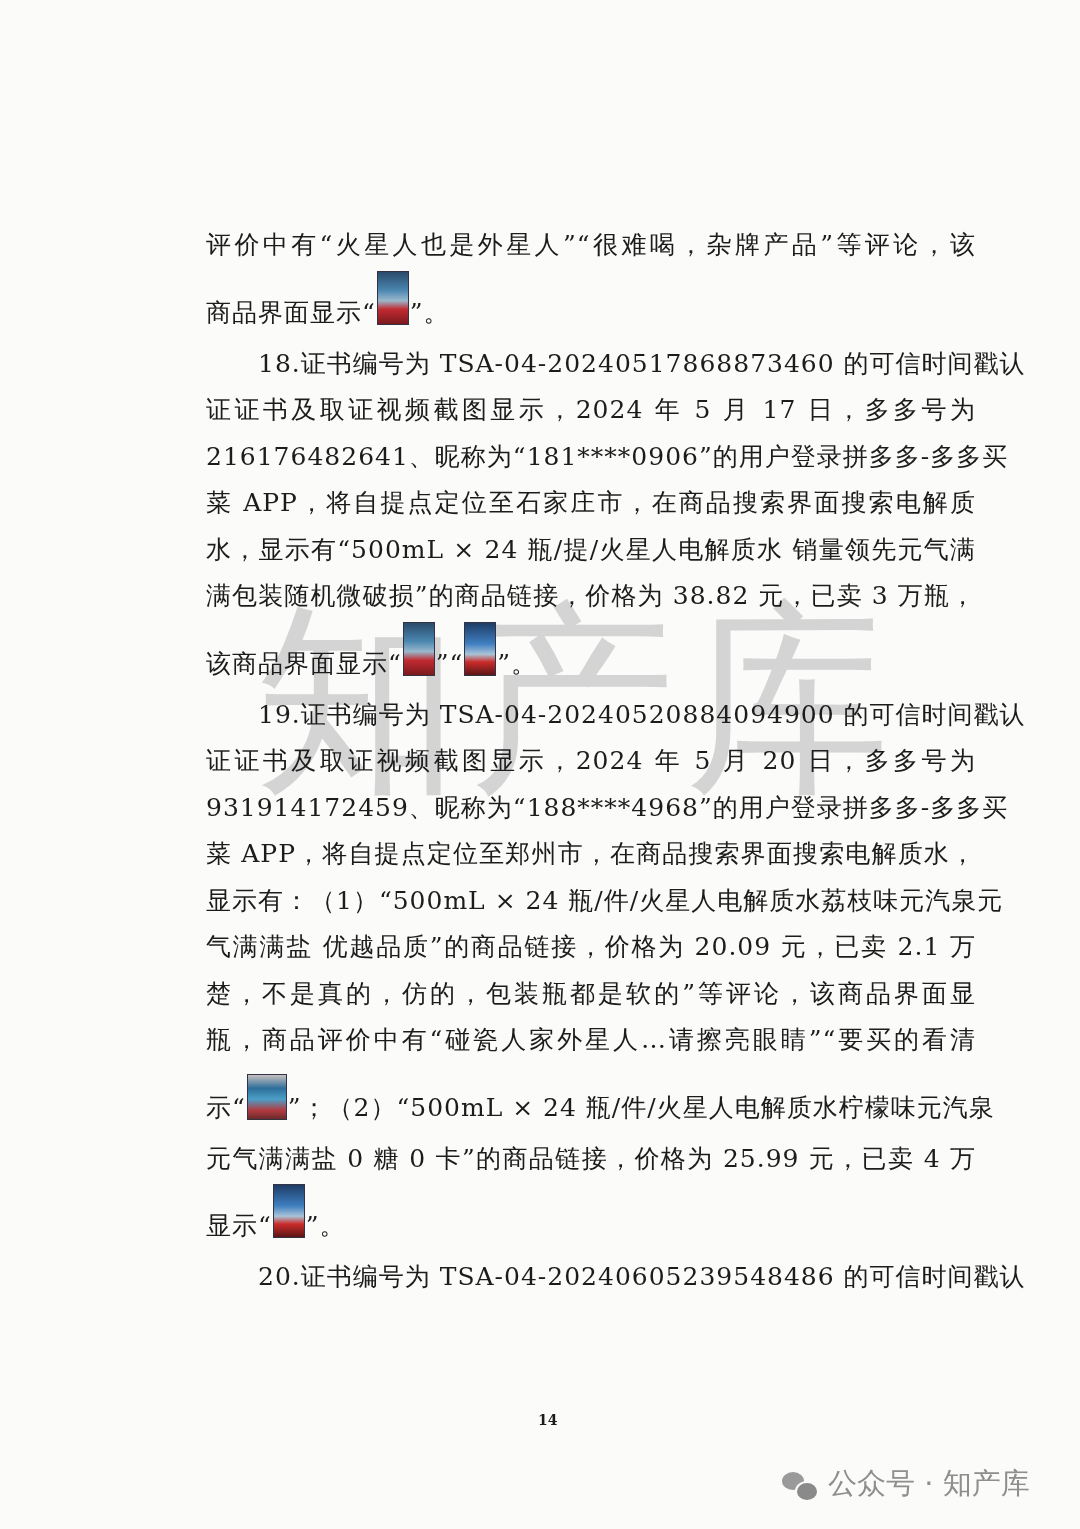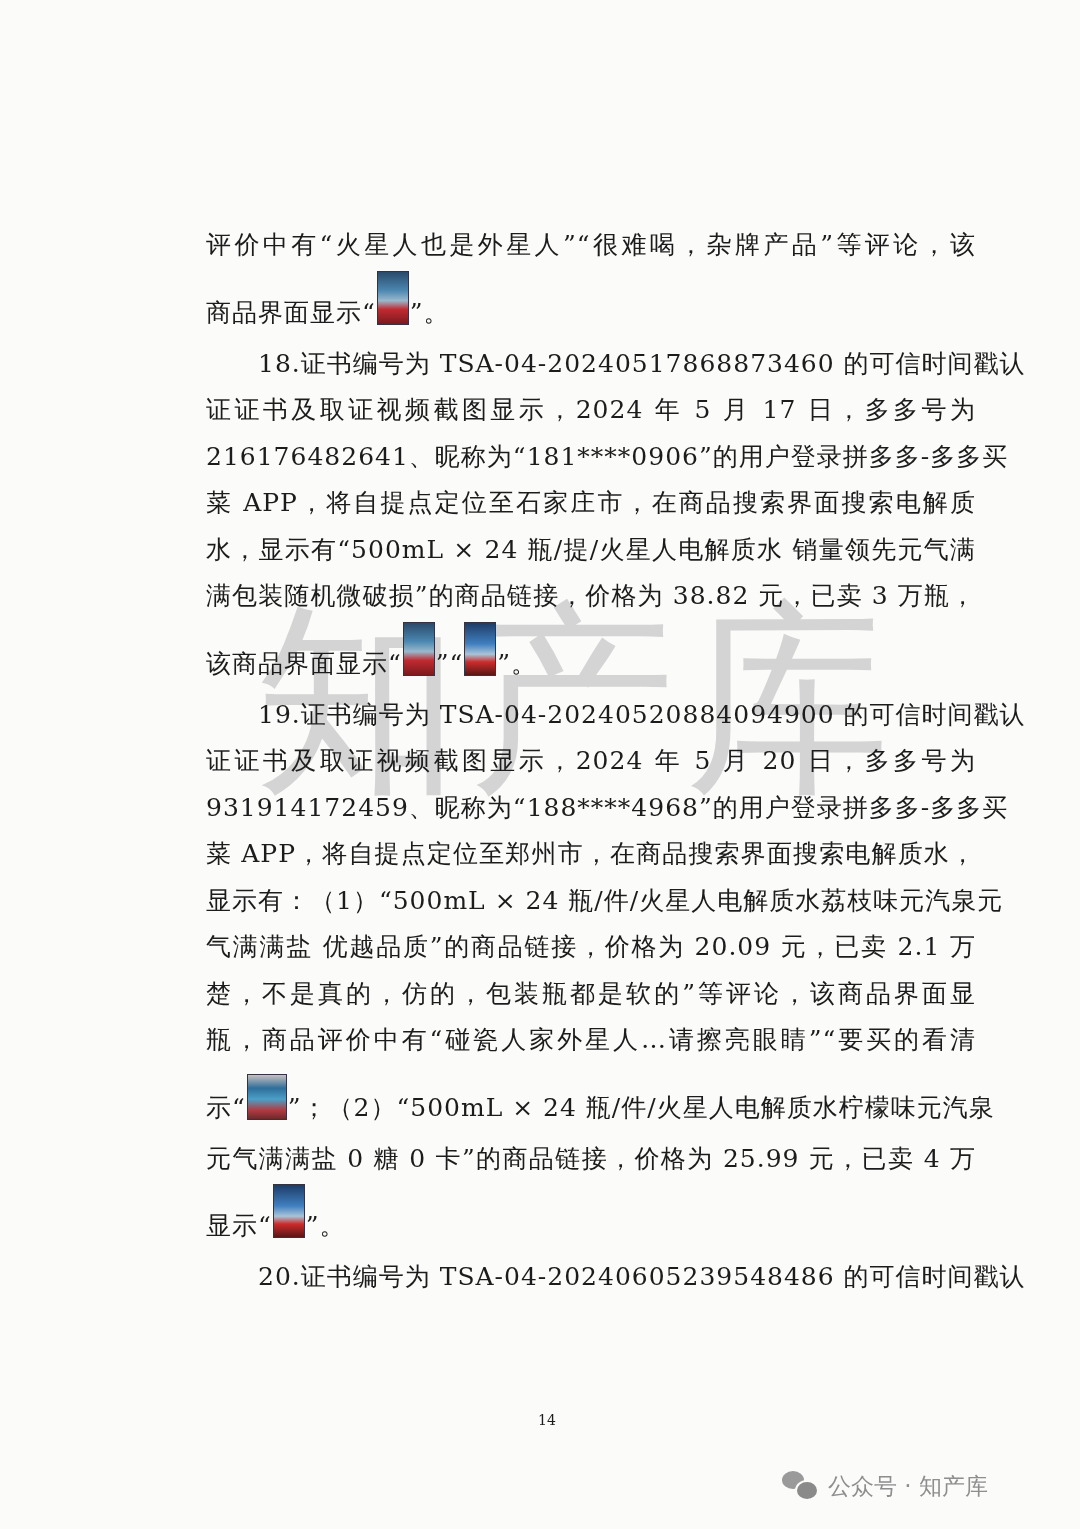--- a/index.html
+++ b/index.html
@@ -23,25 +23,25 @@
     .line.last { text-align-last: left; }
     .line.tall { height: 72px; line-height: 88px; }
     .thumb {
       display: inline-block; width: 30px; height: 52px; vertical-align: -4px; margin: 0 1px;
       border: 1px solid #334;
       background: linear-gradient(180deg, #2a4a6a 0%, #4a86b0 35%, #9ab8cc 55%, #c12a30 72%, #7a1a1e 100%);
     }
     .thumb.b { background: linear-gradient(180deg, #1e3c66 0%, #3f7fc0 40%, #a9c4d8 60%, #cc2c2a 75%, #5a1616 100%); }
     .thumb.wide { width: 38px; height: 44px; background: linear-gradient(180deg, #c7c0c0 0%, #2e6e9a 30%, #4aa0c8 55%, #b23a40 80%, #6a2a2a 100%); }
     .page-number {
-      position: absolute; left: 538px; top: 1412px; font-size: 14px; font-weight: normal; z-index: 2;
+      position: absolute; left: 538px; top: 1412px; font-size: 14px; font-weight: bold; z-index: 2;
     }
     .footer-brand {
-      position: absolute; left: 782px; top: 1468px; height: 36px; display: flex; align-items: center;
-      font-family: "DejaVu Sans", "Liberation Sans", sans-serif; font-size: 23px; color: #8e8e8e; z-index: 2;
+      position: absolute; left: 782px; top: 1468px; height: 36px; display: flex; align-items: flex-end;
+      font-family: "DejaVu Sans", "Liberation Sans", sans-serif; font-size: 29px; color: #8e8e8e; z-index: 2;
     }
     .wechat-icon { width: 38px; height: 34px; margin-right: 8px; position: relative; }
     .wechat-icon .b1 { position: absolute; left: 0; top: 2px; width: 22px; height: 18px; border-radius: 50%; background: #9a9a9a; }
     .wechat-icon .b2 { position: absolute; left: 13px; top: 11px; width: 20px; height: 17px; border-radius: 50%; background: #8a8a8a; border: 2px solid #fbfbfa; }
   </style>
 </head>
 <body>
 
 <div class="page">
 

